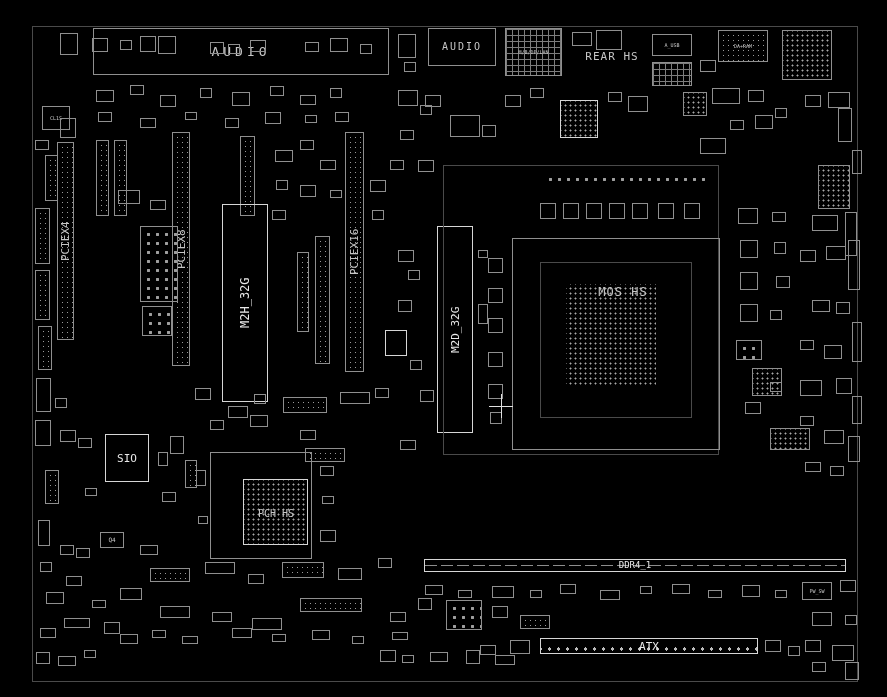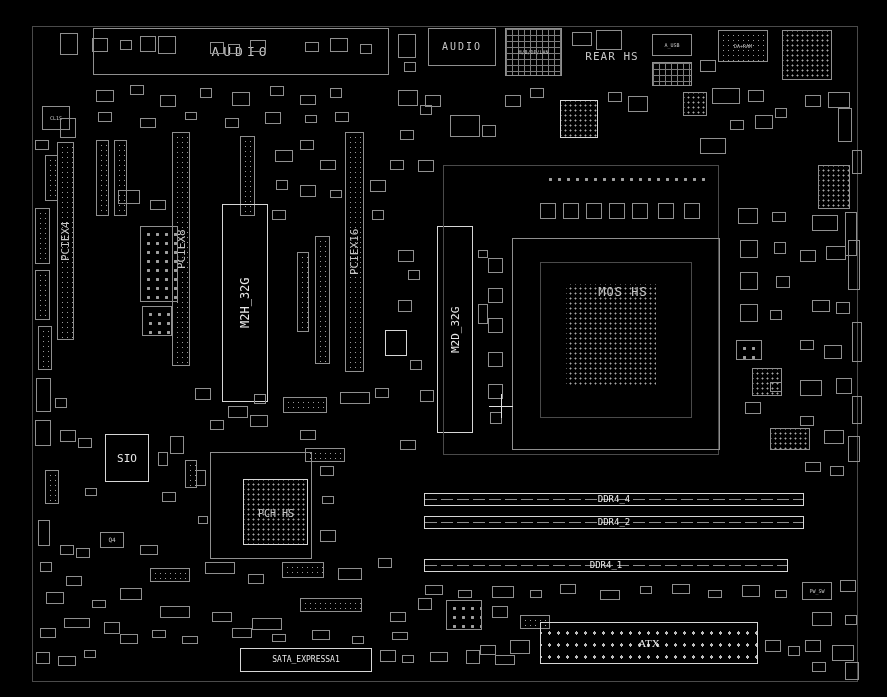--- a/index.html
+++ b/index.html
@@ -257,27 +257,21 @@
     <div class="comp" style="left: 210px; top: 452px; width: 102px; height: 107px;"></div>
     <div class="comp p-bga bright" style="left: 243px; top: 479px; width: 65px; height: 66px;"></div>
     <div class="comp noborder" style="left: 240px; top: 506px; width: 72px; height: 16px;">
       <span class="lbl" style="font-size: 10px;">PCH HS</span>
     </div>
     <div class="comp" style="left: 320px; top: 466px; width: 14px; height: 10px;"></div>
     <div class="comp" style="left: 322px; top: 496px; width: 12px; height: 8px;"></div>
     <div class="comp" style="left: 196px; top: 470px; width: 10px; height: 16px;"></div>
     <div class="comp" style="left: 198px; top: 516px; width: 10px; height: 8px;"></div>
     <div class="comp" style="left: 320px; top: 530px; width: 16px; height: 12px;"></div>
-    <div class="comp dimm bright" style="left: 424px; top: 493px; width: 380px; height: 13px;">
-      <span class="lbl" style="font-size: 9px;">DDR4_4</span>
-    </div>
-    <div class="comp dimm bright" style="left: 424px; top: 516px; width: 380px; height: 13px;">
-      <span class="lbl" style="font-size: 9px;">DDR4_2</span>
-    </div>
-    <div class="comp dimm bright" style="left: 424px; top: 559px; width: 364px; height: 13px;">
+    <div class="comp dimm bright" style="left: 424px; top: 559px; width: 422px; height: 13px;">
       <span class="lbl" style="font-size: 9px;">DDR4_1</span>
     </div>
     <div class="comp" style="left: 425px; top: 585px; width: 18px; height: 10px;"></div>
     <div class="comp" style="left: 458px; top: 590px; width: 14px; height: 8px;"></div>
     <div class="comp" style="left: 492px; top: 586px; width: 22px; height: 12px;"></div>
     <div class="comp" style="left: 530px; top: 590px; width: 12px; height: 8px;"></div>
     <div class="comp" style="left: 560px; top: 584px; width: 16px; height: 10px;"></div>
     <div class="comp" style="left: 600px; top: 590px; width: 20px; height: 10px;"></div>
     <div class="comp" style="left: 640px; top: 586px; width: 12px; height: 8px;"></div>
     <div class="comp" style="left: 672px; top: 584px; width: 18px; height: 10px;"></div>
@@ -300,40 +294,37 @@
     <div class="comp" style="left: 152px; top: 630px; width: 14px; height: 8px;"></div>
     <div class="comp" style="left: 182px; top: 636px; width: 16px; height: 8px;"></div>
     <div class="comp" style="left: 232px; top: 628px; width: 20px; height: 10px;"></div>
     <div class="comp" style="left: 272px; top: 634px; width: 14px; height: 8px;"></div>
     <div class="comp" style="left: 312px; top: 630px; width: 18px; height: 10px;"></div>
     <div class="comp" style="left: 352px; top: 636px; width: 12px; height: 8px;"></div>
     <div class="comp" style="left: 392px; top: 632px; width: 16px; height: 8px;"></div>
     <div class="comp p-caps" style="left: 446px; top: 600px; width: 36px; height: 30px;"></div>
     <div class="comp" style="left: 492px; top: 606px; width: 16px; height: 12px;"></div>
     <div class="comp p-slot" style="left: 520px; top: 615px; width: 30px; height: 14px;"></div>
-    <div class="comp p-pins bright" style="left: 540px; top: 622px; width: 218px; height: 42px; font-family: Liberation Serif, serif;">
+    <div class="comp p-pins bright" style="left: 540px; top: 638px; width: 218px; height: 16px;">
       <span class="lbl" style="font-size: 11px;">ATX</span>
     </div>
     <div class="comp" style="left: 765px; top: 640px; width: 16px; height: 12px;"></div>
     <div class="comp" style="left: 788px; top: 646px; width: 12px; height: 10px;"></div>
     <div class="comp" style="left: 510px; top: 640px; width: 20px; height: 14px;"></div>
     <div class="comp" style="left: 480px; top: 645px; width: 16px; height: 10px;"></div>
     <div class="comp" style="left: 802px; top: 582px; width: 30px; height: 18px;">
       <span class="lbl" style="font-size: 5px;">PW_SW</span>
     </div>
     <div class="comp" style="left: 840px; top: 580px; width: 16px; height: 12px;"></div>
     <div class="comp" style="left: 812px; top: 612px; width: 20px; height: 14px;"></div>
     <div class="comp" style="left: 845px; top: 615px; width: 12px; height: 10px;"></div>
     <div class="comp" style="left: 805px; top: 640px; width: 16px; height: 12px;"></div>
     <div class="comp" style="left: 832px; top: 645px; width: 22px; height: 16px;"></div>
     <div class="comp" style="left: 812px; top: 662px; width: 14px; height: 10px;"></div>
     <div class="comp" style="left: 845px; top: 662px; width: 14px; height: 18px;"></div>
-    <div class="comp bright" style="left: 240px; top: 648px; width: 132px; height: 24px;">
-      <span class="lbl" style="font-size: 8px;">SATA_EXPRESSA1</span>
-    </div>
     <div class="comp" style="left: 380px; top: 650px; width: 16px; height: 12px;"></div>
     <div class="comp" style="left: 402px; top: 655px; width: 12px; height: 8px;"></div>
     <div class="comp" style="left: 430px; top: 652px; width: 18px; height: 10px;"></div>
     <div class="comp" style="left: 466px; top: 650px; width: 14px; height: 14px;"></div>
     <div class="comp" style="left: 495px; top: 655px; width: 20px; height: 10px;"></div>
     <div class="comp" style="left: 36px; top: 652px; width: 14px; height: 12px;"></div>
     <div class="comp" style="left: 58px; top: 656px; width: 18px; height: 10px;"></div>
     <div class="comp" style="left: 84px; top: 650px; width: 12px; height: 8px;"></div>
   </div>
 

